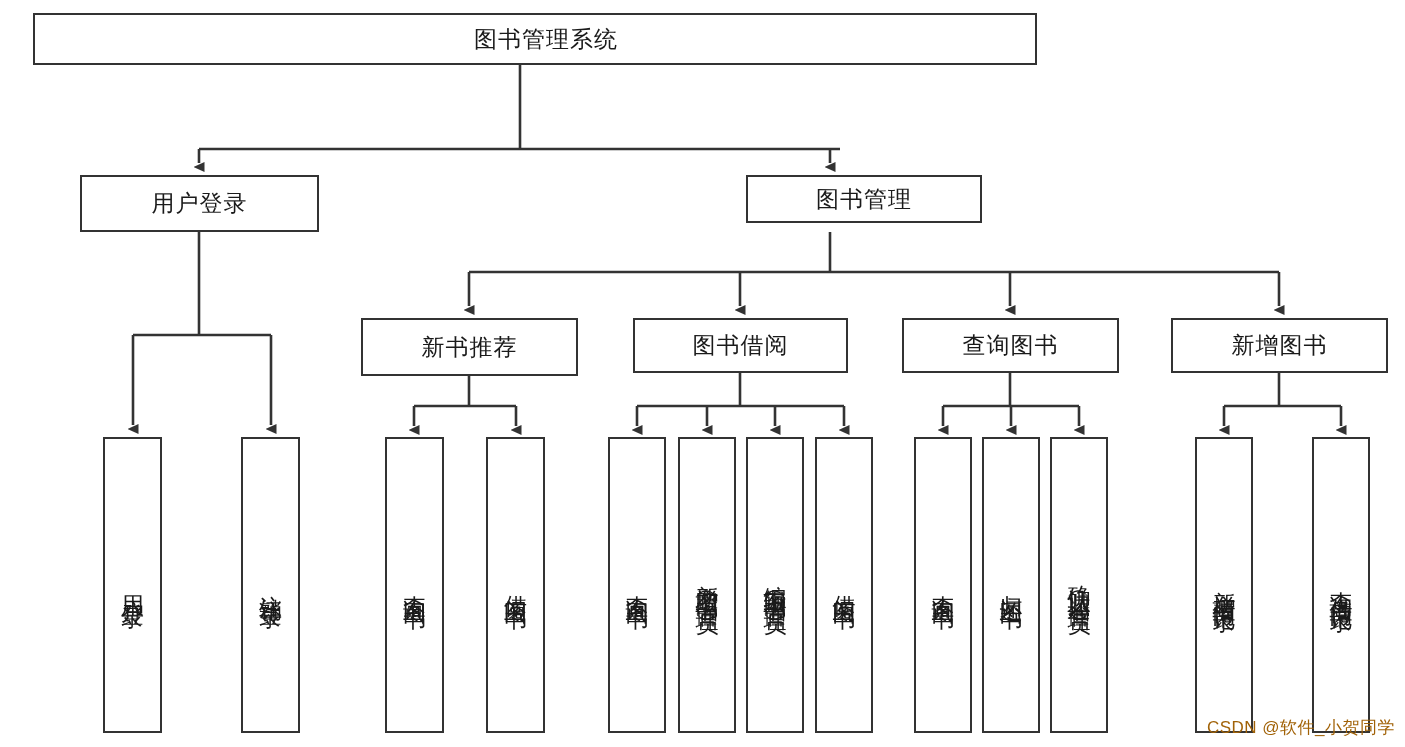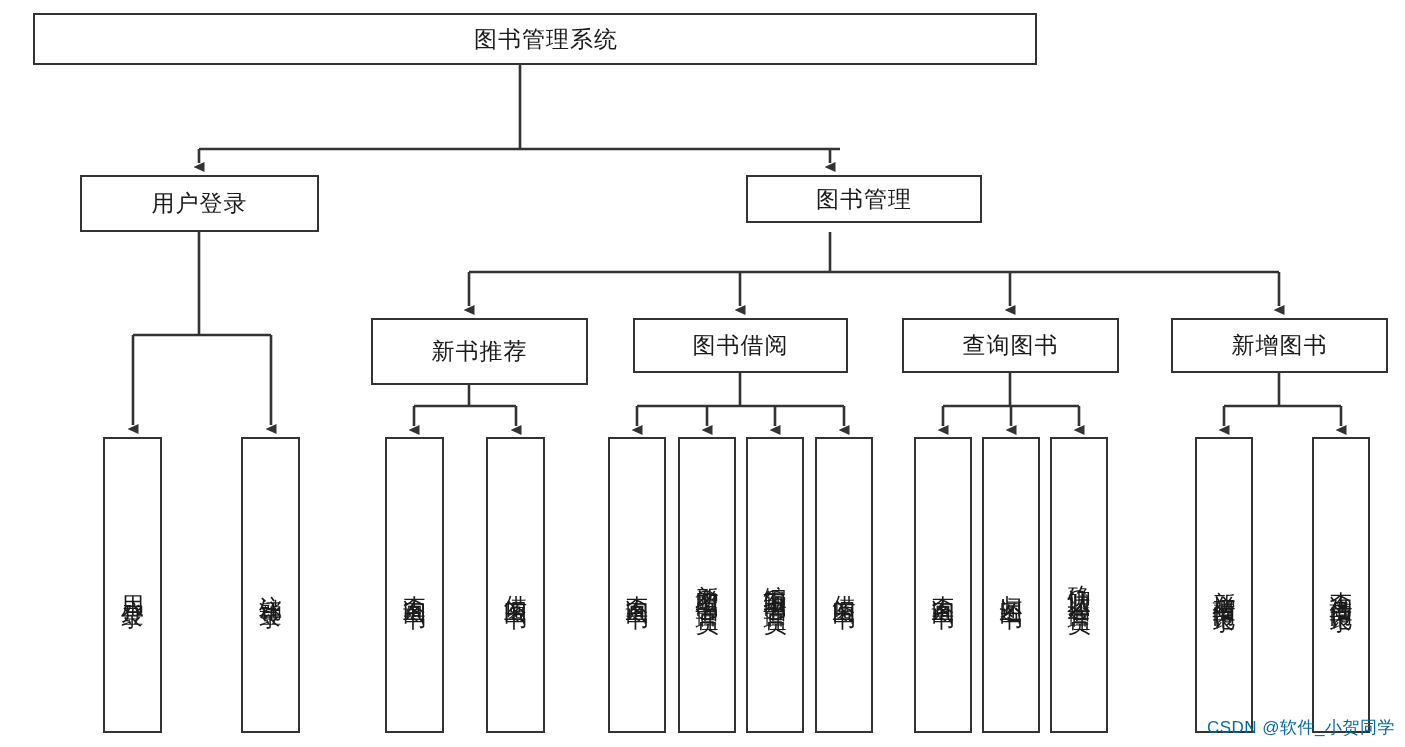--- a/index.html
+++ b/index.html
@@ -56,21 +56,21 @@
   }
   .node .hlabel {
     display: block;
     white-space: nowrap;
   }
   #watermark {
     position: absolute;
     right: 10px;
     bottom: 8px;
     font-size: 17px;
-    color: #0369a1;
+    color: #a16207;
     letter-spacing: 0.5px;
     white-space: nowrap;
   }
 </style>
 </head>
 <body>
 
 <div id="canvas">
 
   <svg class="edges" viewBox="0 0 1405 747" xmlns="http://www.w3.org/2000/svg">
@@ -128,21 +128,21 @@
     <span class="hlabel">图书管理系统</span>
   </div>
 
   <div class="node horiz" style="left:80px;top:175px;width:239px;height:57px;">
     <span class="hlabel">用户登录</span>
   </div>
   <div class="node horiz" style="left:712px;top:175px;width:236px;height:48px;margin-left:34px;">
     <span class="hlabel">图书管理</span>
   </div>
 
-  <div class="node horiz" style="left:361px;top:318px;width:217px;height:67px;margin-left:10px;">
+  <div class="node horiz" style="left:361px;top:318px;width:217px;height:58px;">
     <span class="hlabel">新书推荐</span>
   </div>
   <div class="node horiz" style="left:633px;top:318px;width:215px;height:55px;">
     <span class="hlabel">图书借阅</span>
   </div>
   <div class="node horiz" style="left:902px;top:318px;width:217px;height:55px;">
     <span class="hlabel">查询图书</span>
   </div>
   <div class="node horiz" style="left:1171px;top:318px;width:217px;height:55px;">
     <span class="hlabel">新增图书</span>

